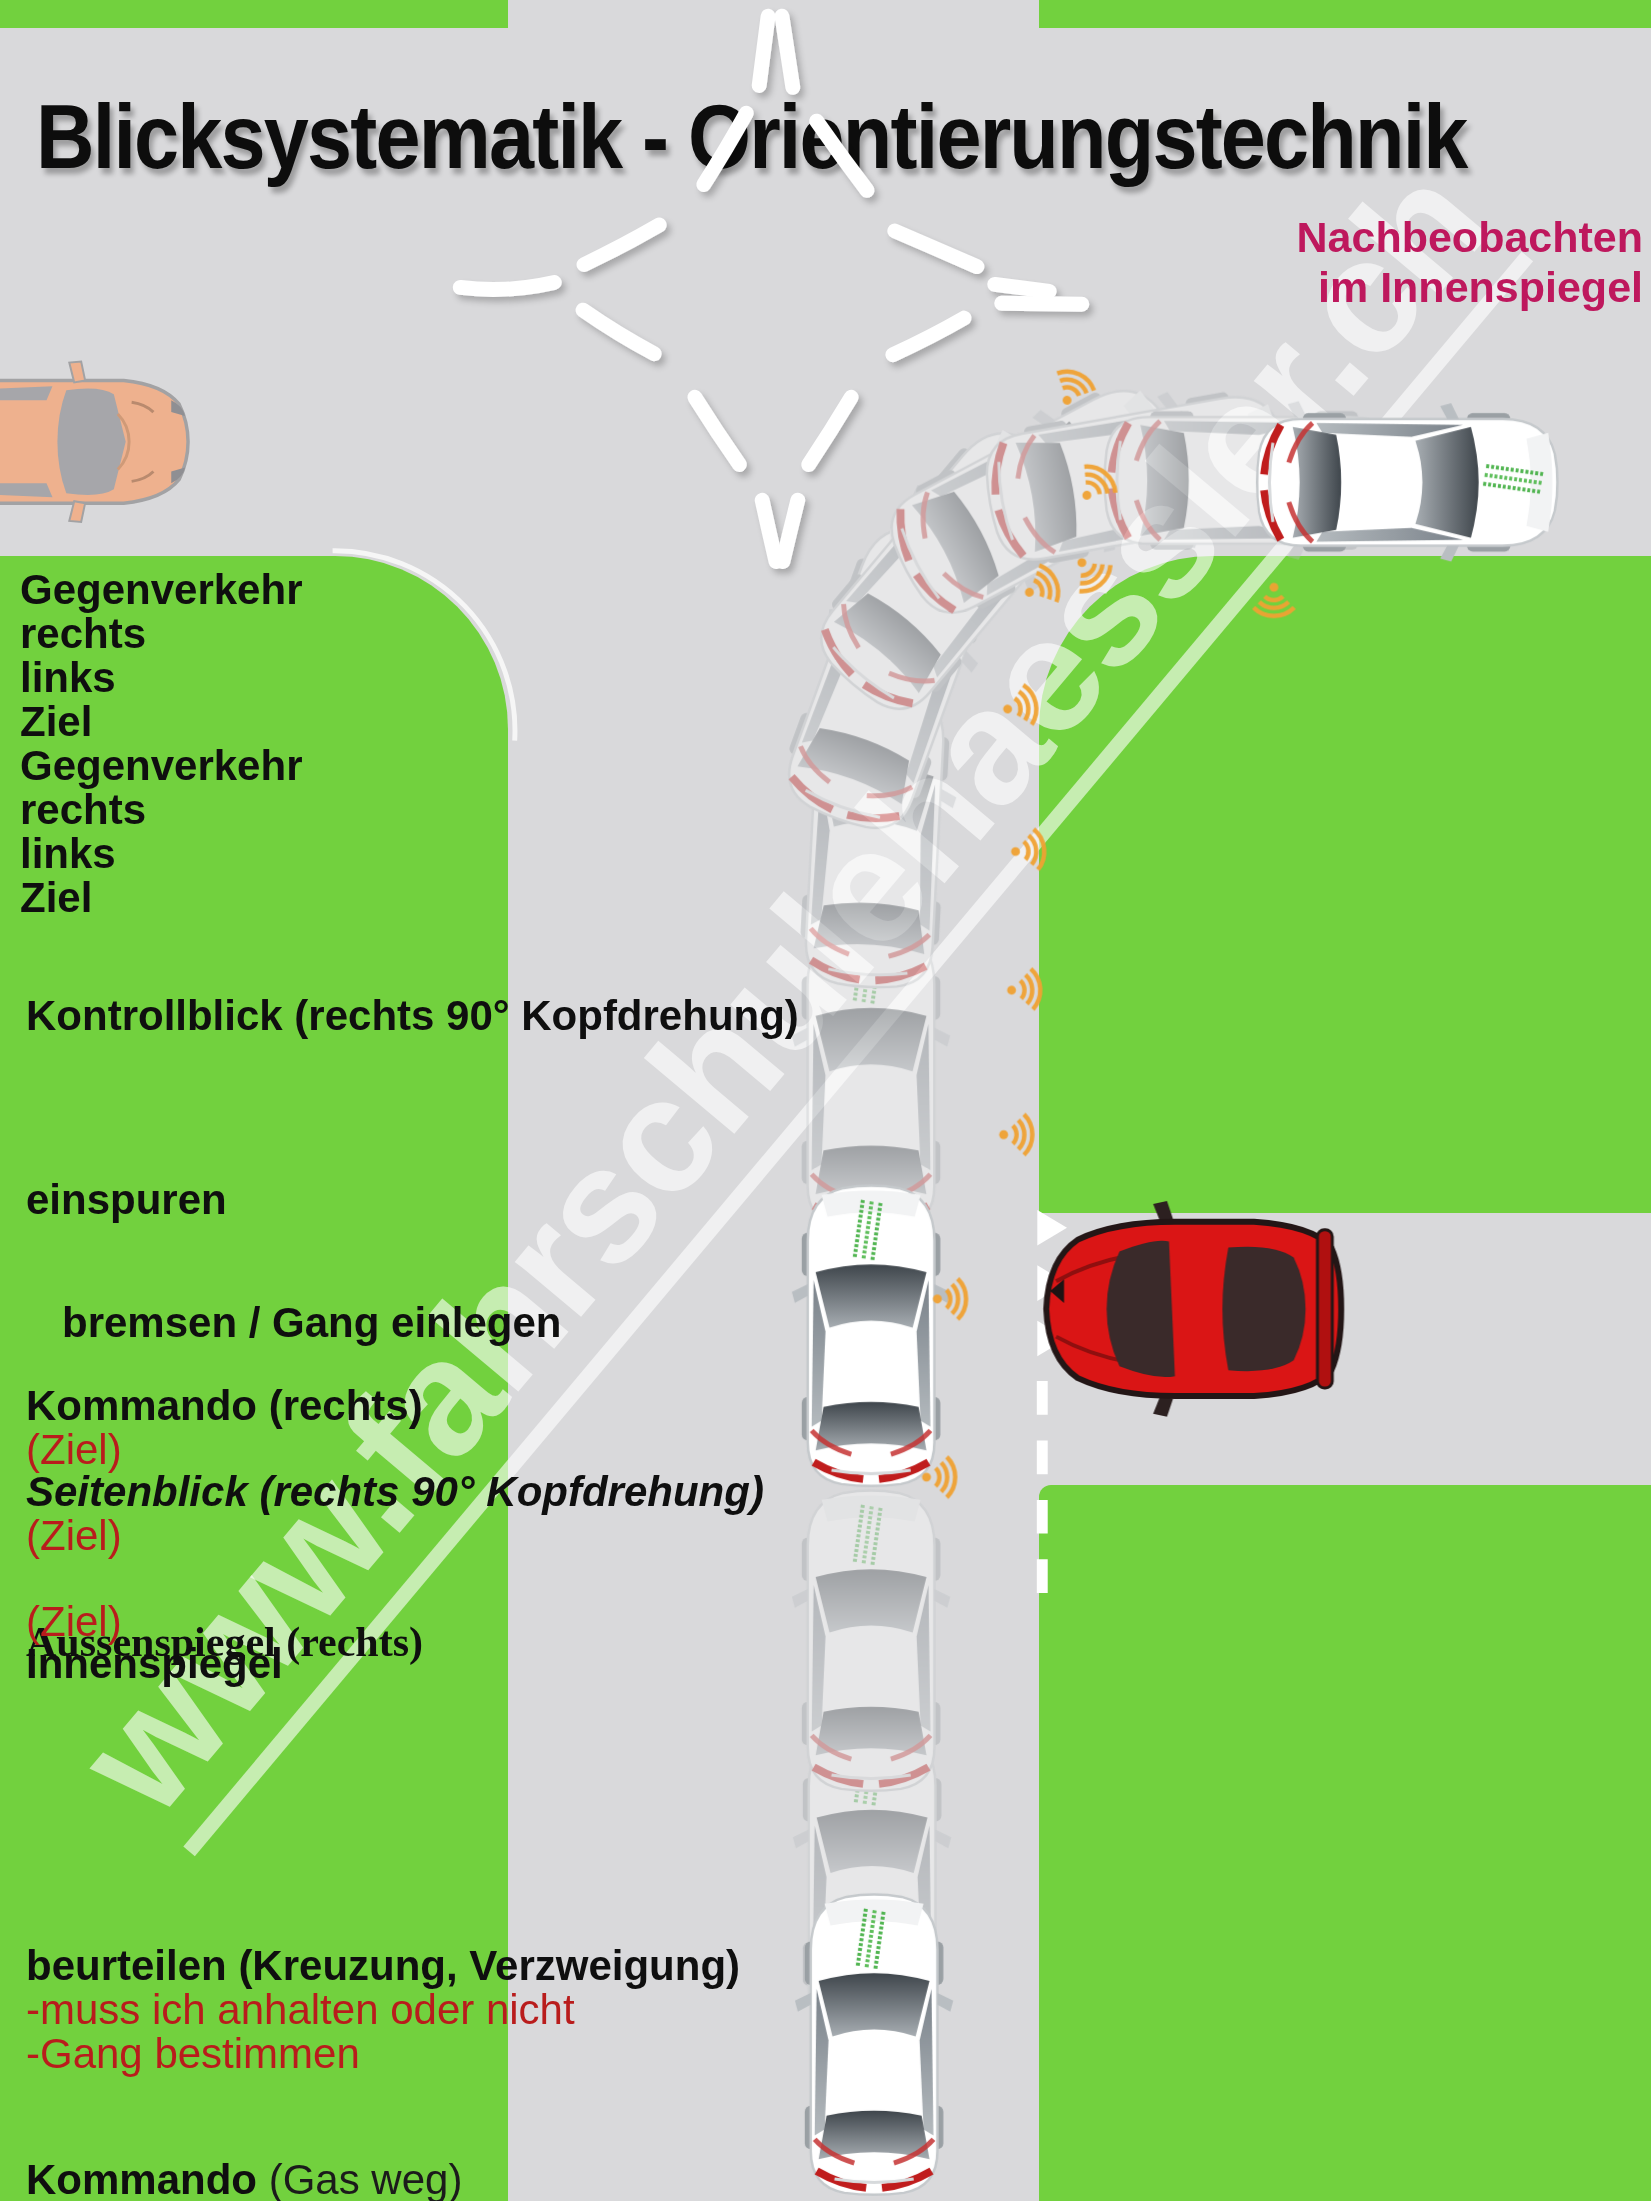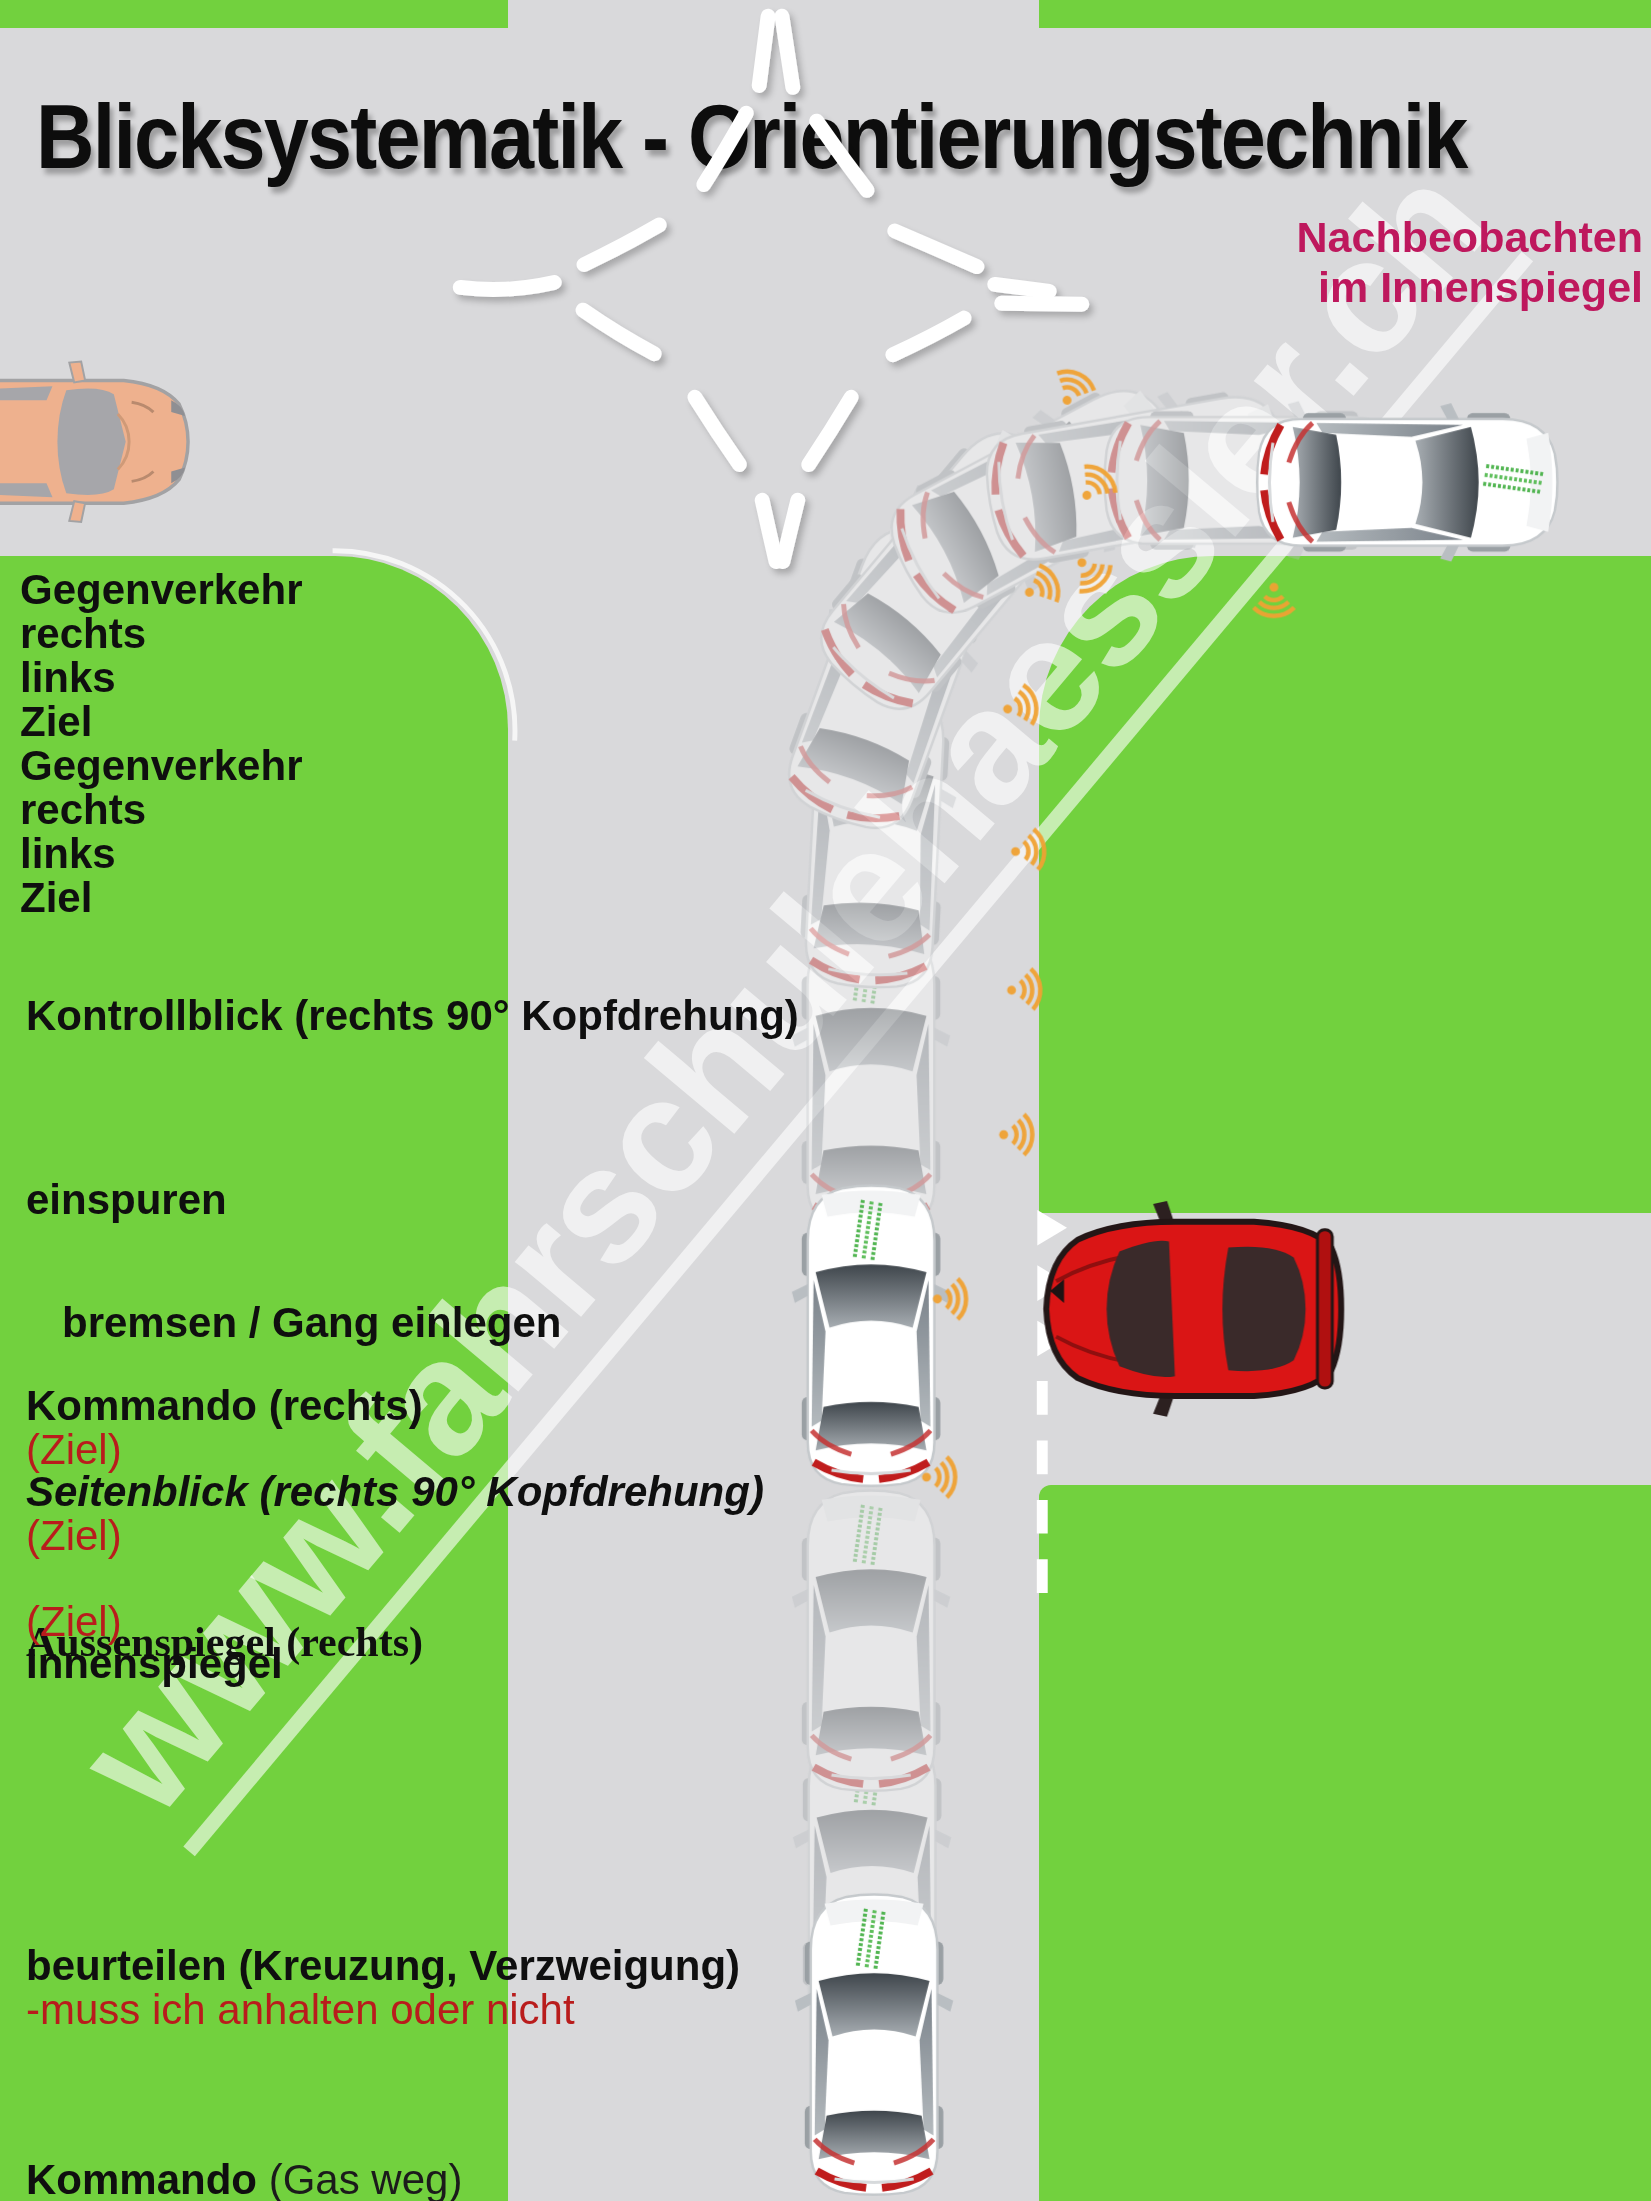--- a/index.html
+++ b/index.html
@@ -186,20 +186,21 @@
   <div class="lbl" style="top:1299px;margin-left:36px;">bremsen / Gang einlegen</div>
   <div class="lbl" style="top:1382px;">Kommando (rechts)</div>
   <div class="lbl reg" style="top:1426px;">(Ziel)</div>
   <div class="lbl" style="top:1468px;font-style:italic;">Seitenblick (rechts 90° Kopfdrehung)</div>
   <div class="lbl reg" style="top:1512px;">(Ziel)</div>
   <div class="lbl" style="top:1618px;font-family:Liberation Serif, serif;">Aussenspiegel (rechts)</div>
   <div class="lbl reg" style="top:1598px;">(Ziel)</div>
   <div class="lbl" style="top:1640px;">Innenspiegel</div>
   <div class="lbl" style="top:1942px;">beurteilen (Kreuzung, Verzweigung)</div>
   <div class="lbl reg" style="top:1986px;">-muss ich anhalten oder nicht</div>
+  <div class="lbl reg" style="top:2030px;">-Gang bestimmen</div>
   <div class="lbl" style="top:2156px;">
     <span>Kommando</span><span style="font-weight:400;color:#1b1b1b;"> (Gas weg)</span>
   </div>
 
   <svg id="arrows" viewBox="0 0 1668 2224">
     <g stroke="#ffffff" stroke-width="15" stroke-linecap="round" fill="none" filter="url(#soft)">
       <path d="M 776 16 L 767 86"></path>
       <path d="M 790 16 L 801 88"></path>
       <path d="M 754 114 Q 733 152 711 186"></path>
       <path d="M 825 122 Q 850 158 876 192"></path>

